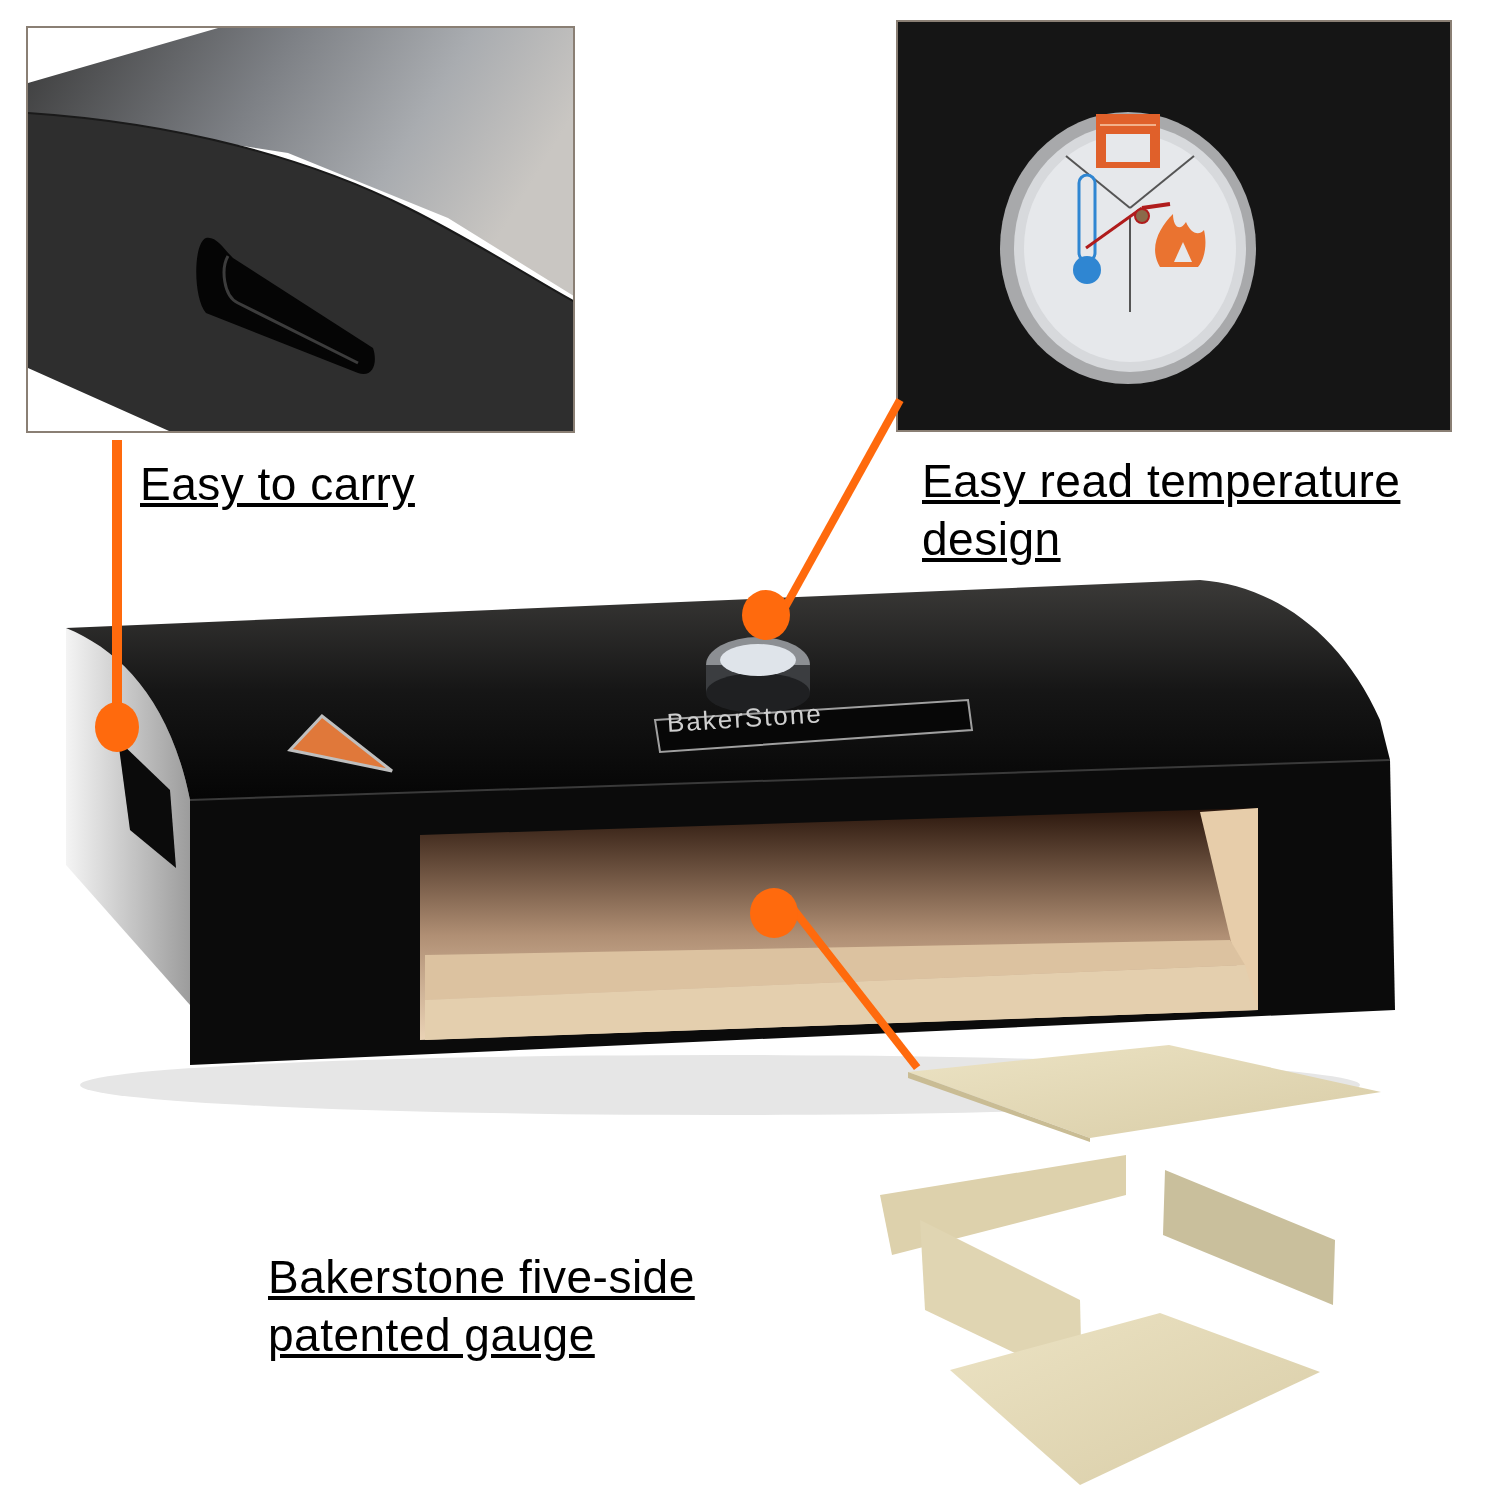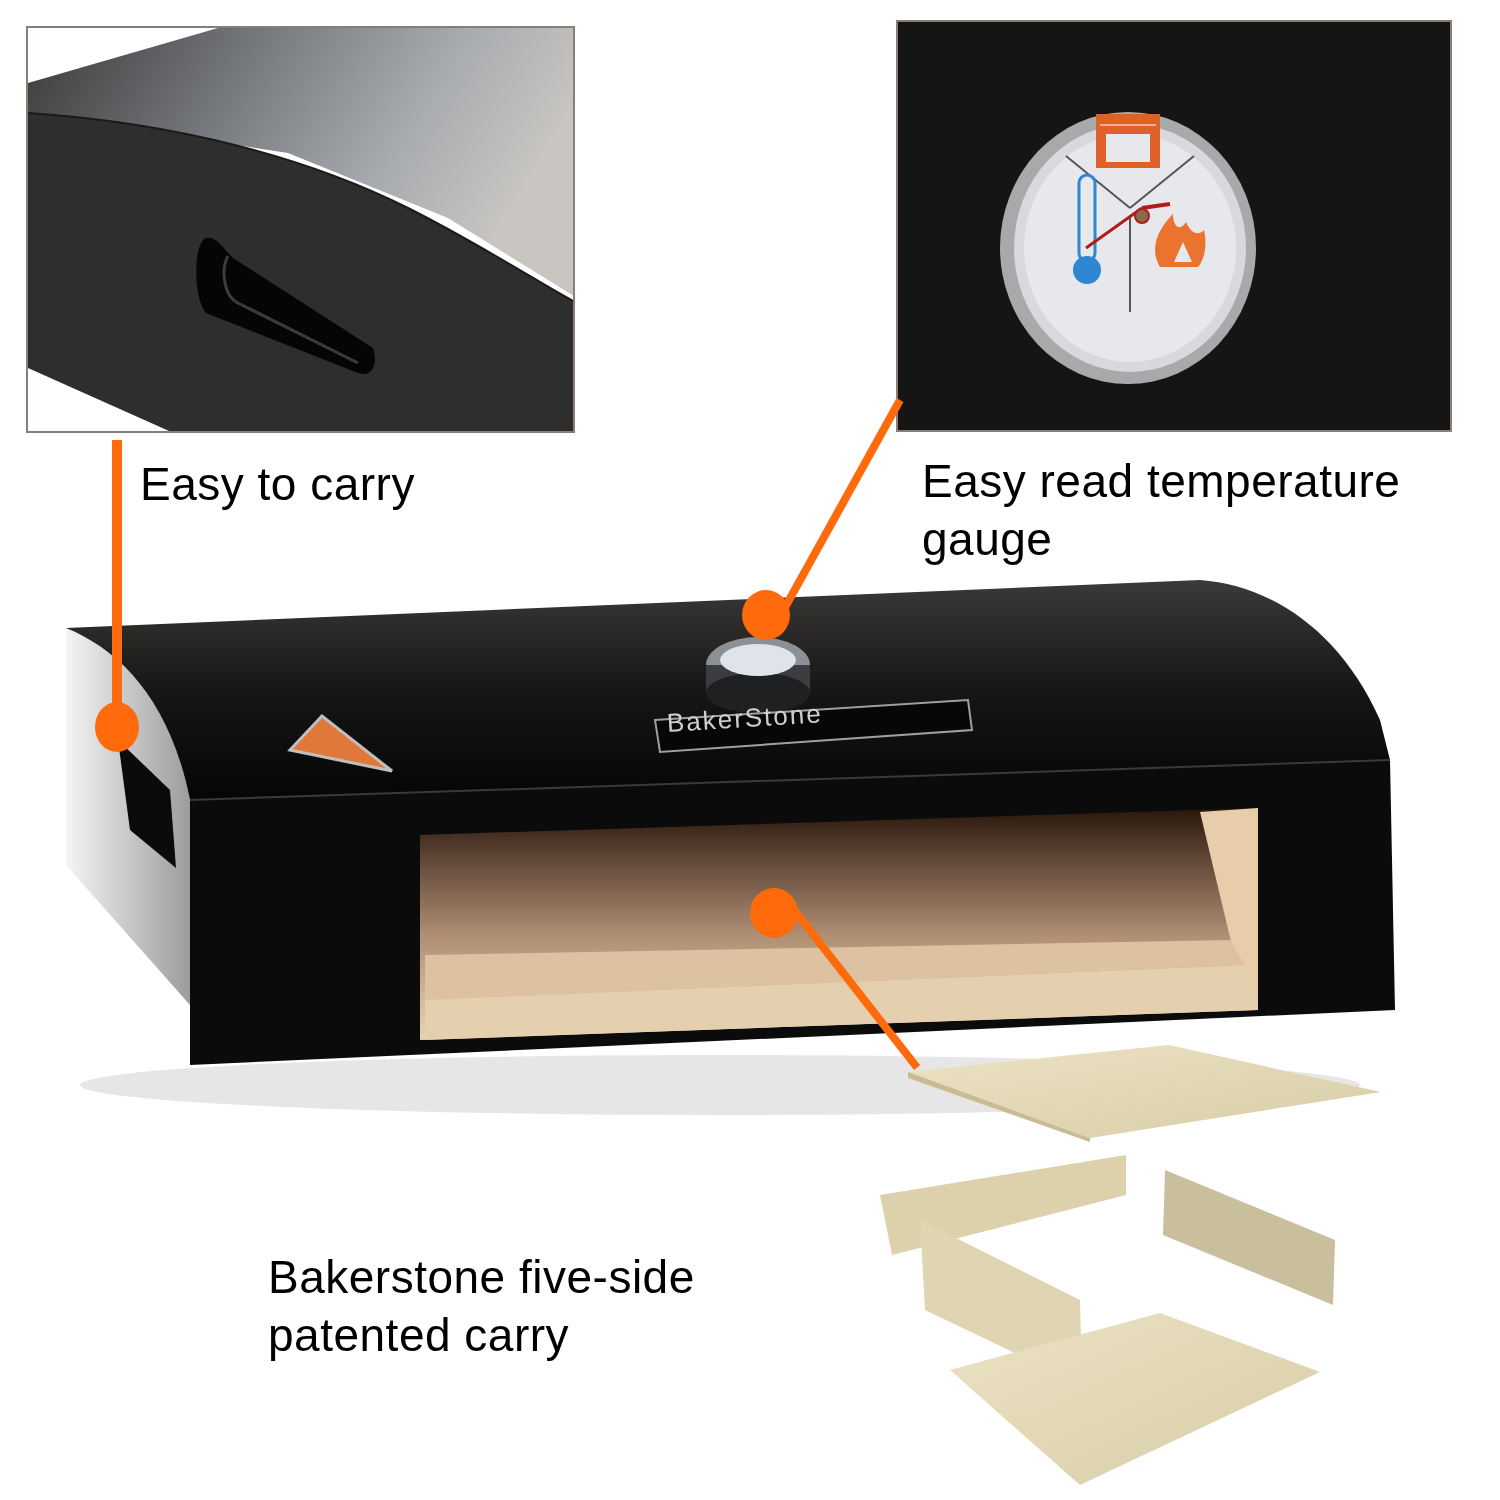--- a/index.html
+++ b/index.html
@@ -5,21 +5,21 @@
   html, body { margin: 0; padding: 0; background: #ffffff; }
   body { width: 1500px; height: 1500px; position: relative; overflow: hidden;
          font-family: "Liberation Sans", "DejaVu Sans", sans-serif; }
   .abs { position: absolute; }
 
   
   .inset { position: absolute; border: 2px solid #8a7f74; box-sizing: border-box; overflow: hidden; }
   #inset-carry { left: 26px; top: 26px; width: 549px; height: 407px; background: #ffffff; }
   #inset-gauge { left: 896px; top: 20px; width: 556px; height: 412px; background: #151515; }
 
-  .caption { position: absolute; color: #000; font-size: 46px; line-height: 58px; font-weight: 400; letter-spacing: 0.5px; }
+  .caption { position: absolute; color: #000; font-size: 46px; line-height: 58px; font-weight: 400; letter-spacing: 0.5px; text-decoration: underline; }
 
   .callout-dot { position: absolute; width: 40px; height: 46px; border-radius: 50%; background: #ff6a0d; }
   .callout-line { position: absolute; background: #ff6a0d; transform-origin: 0 0; }
 </style>
 </head>
 <body>
 
 <div id="inset-carry" class="inset">
   <svg width="549" height="407" viewBox="0 0 549 407">
     <defs>
@@ -68,25 +68,25 @@
 
     <line x1="244" y1="186" x2="188" y2="226" stroke="#b01c1c" stroke-width="3"></line>
     <line x1="244" y1="186" x2="272" y2="182" stroke="#b01c1c" stroke-width="4"></line>
     <circle cx="244" cy="194" r="7" fill="#8a6a4a" stroke="#b01c1c" stroke-width="2"></circle>
   </svg>
 </div>
 
 <div class="caption" style="left:140px; top:455px;">Easy to carry</div>
 <div class="caption" style="left:922px; top:452px;">
   <div>Easy read temperature</div>
-  <div>gauge</div>
+  <div>design</div>
 </div>
 <div class="caption" style="left:268px; top:1248px;">
   <div>Bakerstone  five-side</div>
-  <div>patented carry</div>
+  <div>patented gauge</div>
 </div>
 
 <div class="abs" style="left:0; top:0; width:1500px; height:1500px;">
   <svg width="1500" height="1500" viewBox="0 0 1500 1500">
     <defs>
       <linearGradient id="topG" x1="0" y1="0" x2="0" y2="1">
         <stop offset="0" stop-color="#3b3a38"></stop>
         <stop offset="0.5" stop-color="#161616"></stop>
         <stop offset="1" stop-color="#050505"></stop>
       </linearGradient>

